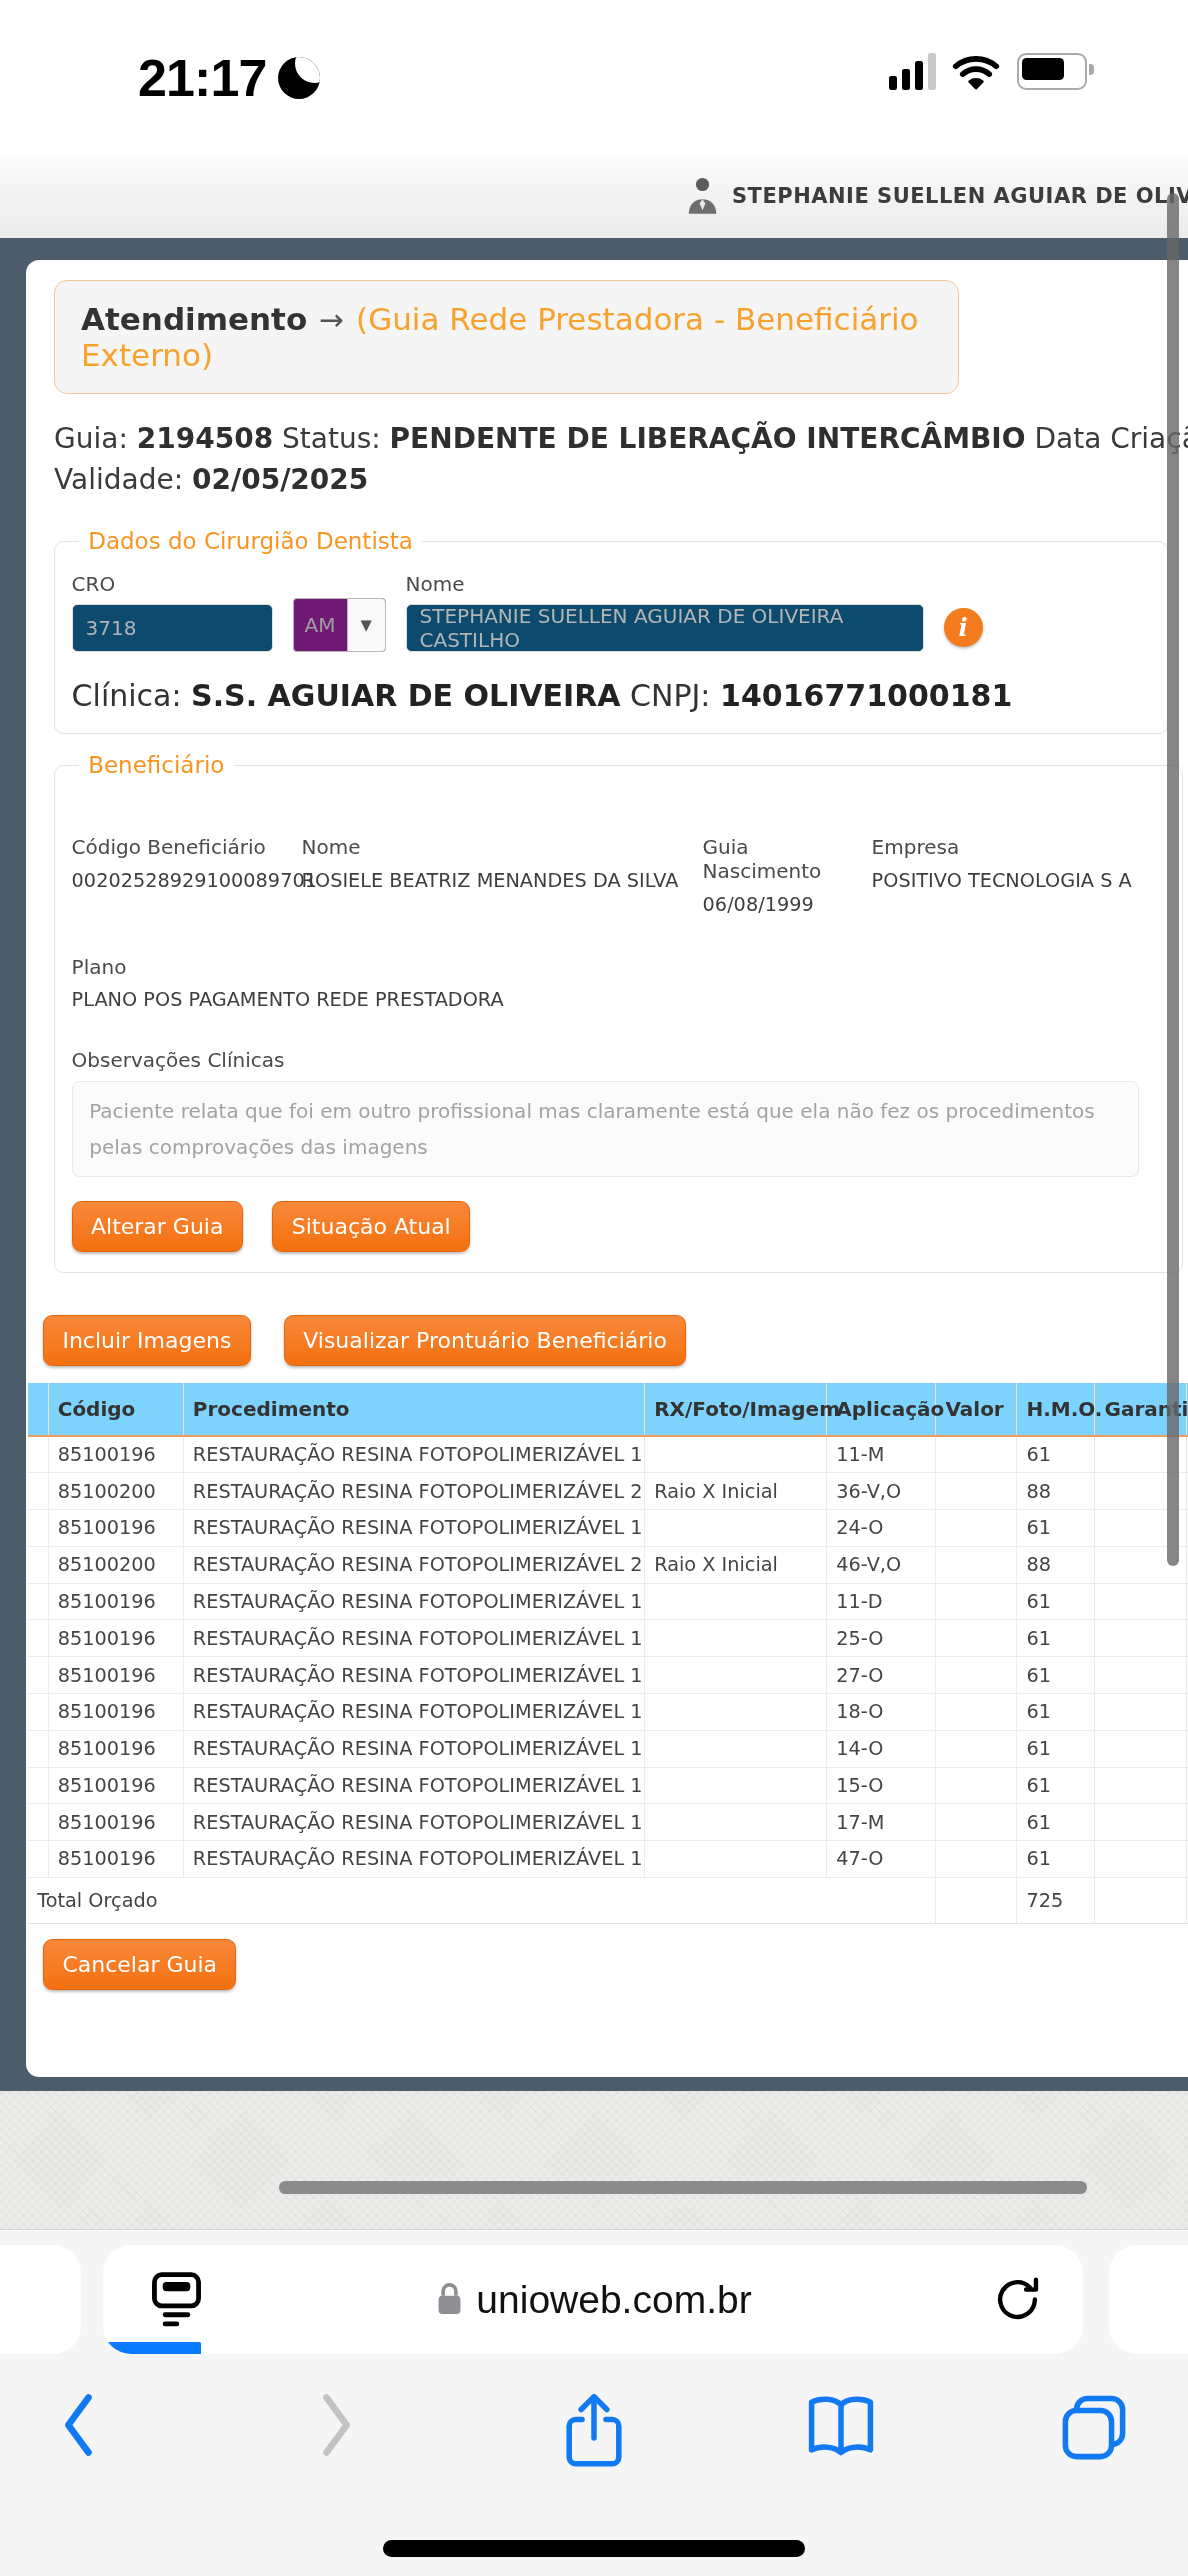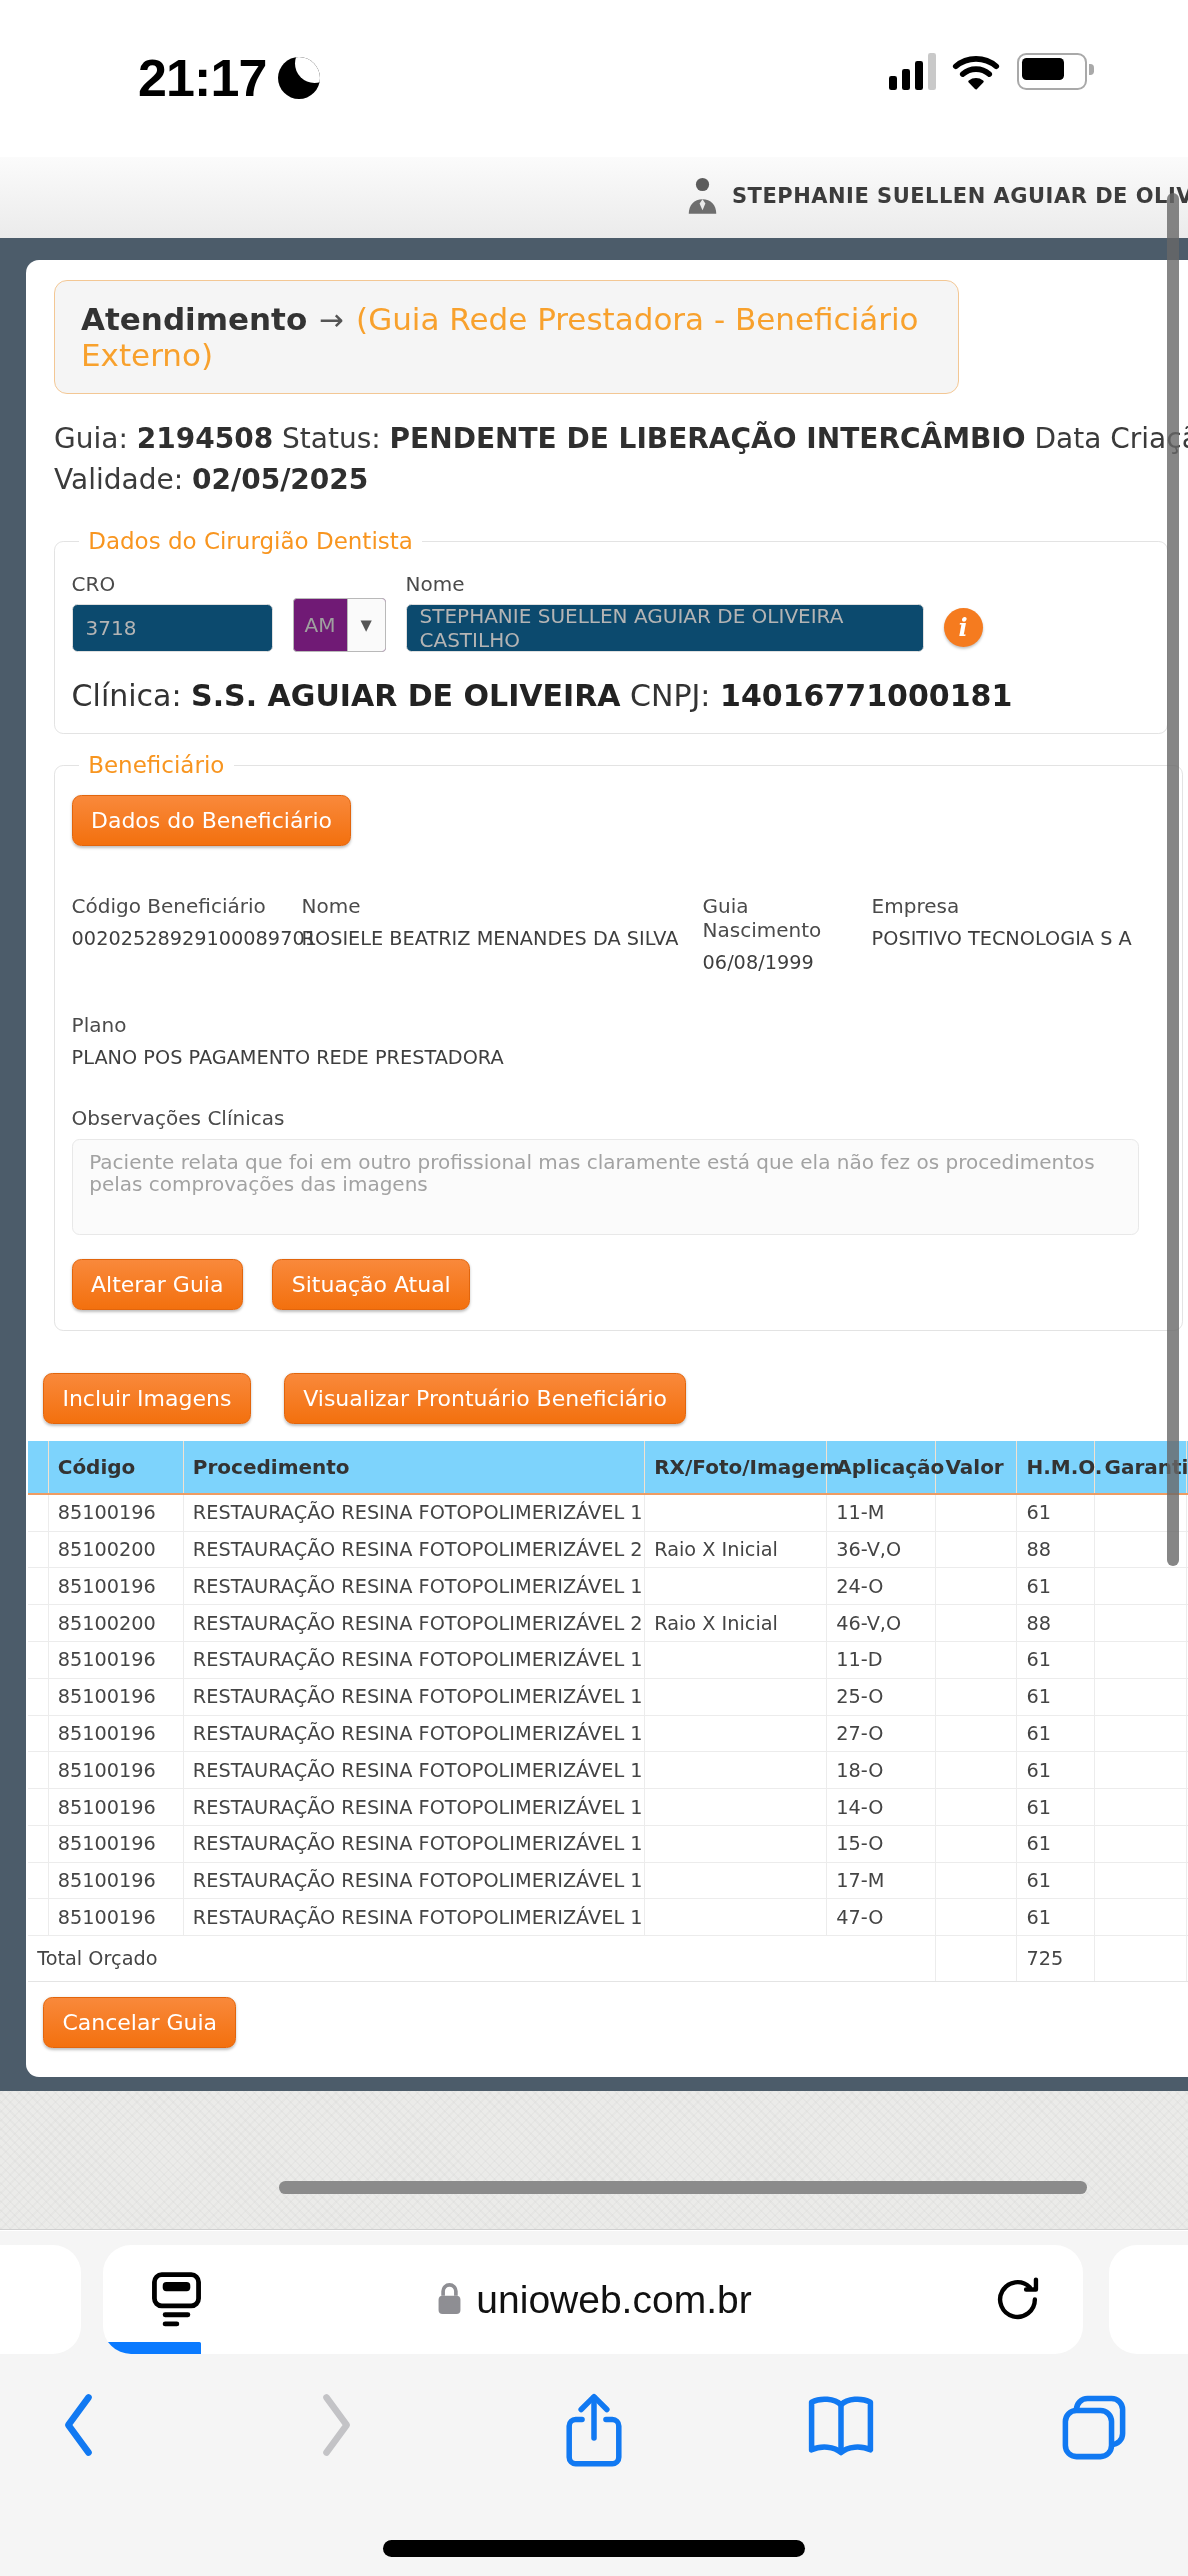--- a/index.html
+++ b/index.html
@@ -59,21 +59,21 @@
   .btn-orange{display:inline-block;background:linear-gradient(#f9893b,#f3700e);border:1.8px solid #e2650c;border-radius:9.2px;
     color:#fff;font-size:22px;padding:12px 18.4px;box-shadow:0 1.8px 2.8px rgba(0,0,0,.25);cursor:pointer;white-space:nowrap;}
   .ben-cols{display:flex;margin-top:48px;}
   .ben-cols .c1{width:230px}.ben-cols .c2{width:401px}.ben-cols .c3{width:169px}.ben-cols .c4{flex:1}
   .ben-cols .lbl{margin-bottom:9.2px;display:block;}
   .val{font-size:19.3px;color:#3e3e3e;}
   .plan-blk{margin-top:39px;}
   .plan-blk .lbl{display:block;margin-bottom:9.2px;}
   .obs-blk{margin-top:37px;}
   .obs-box{width:1067px;box-sizing:border-box;height:96px;margin-top:9.2px;background:#fbfbfb;border:1.8px solid #e8e8e8;
-    border-radius:7.4px;padding:11px 16.6px;font-size:20px;line-height:22px;color:#a2a2a2;}
+    border-radius:7.4px;padding:11px 16.6px;font-size:20px;line-height:36px;color:#a2a2a2;}
   .ben-btns{margin-top:24px;display:flex;gap:29.5px;}
   .act-row{margin-top:42px;margin-left:-11px;display:flex;gap:33px;}
   
   .tbl-wrap{margin-left:-26px;margin-top:16.6px;}
   table.proc{border-collapse:collapse;width:1235px;table-layout:fixed;font-size:19.3px;color:#444;}
   table.proc th{background:#7dd3fc;color:#333;font-weight:700;text-align:left;font-size:20px;
     padding:14px 9.2px;border-left:1.8px solid #f2e2d0;border-bottom:2.8px solid #ef9c62;}
   table.proc th:first-child{border-left:none;}
   table.proc td{padding:6.4px 9.2px;border-left:1.8px solid #ececec;border-bottom:1.8px solid #ececec;height:19.3px;
     overflow:hidden;white-space:nowrap;}
@@ -188,23 +188,20 @@
       <div class="clinic-line">
         <span>Clínica:</span>
         <b>S.S. AGUIAR DE OLIVEIRA</b>
         <span>CNPJ:</span>
         <b>14016771000181</b>
       </div>
     </fieldset>
 
     <fieldset class="fs-ben">
       <legend>Beneficiário</legend>
-      <div style="margin-top:7.4px">
-        <span class="btn-orange">Dados do Beneficiário</span>
-      </div>
       <div class="ben-cols">
         <div class="c1">
           <span class="lbl">Código Beneficiário</span>
           <span class="val">00202528929100089701</span>
         </div>
         <div class="c2">
           <span class="lbl">Nome</span>
           <span class="val">ROSIELE BEATRIZ MENANDES DA SILVA</span>
         </div>
         <div class="c3">

